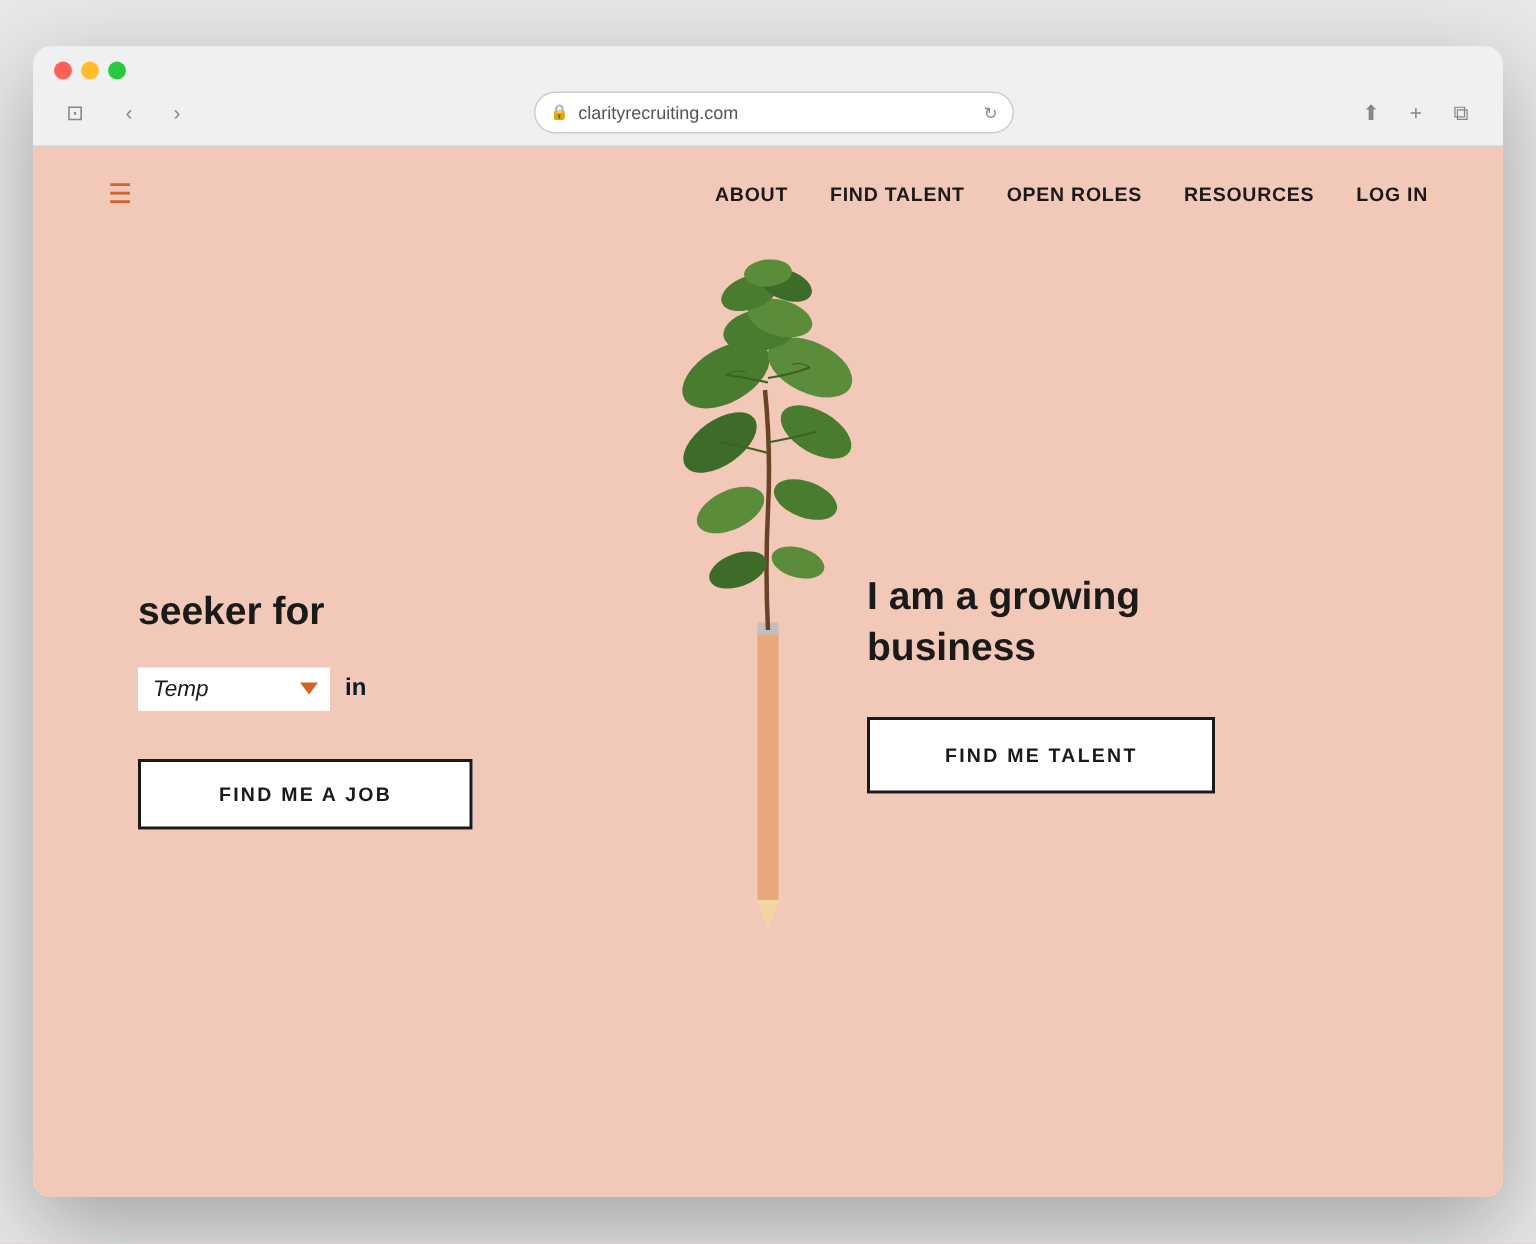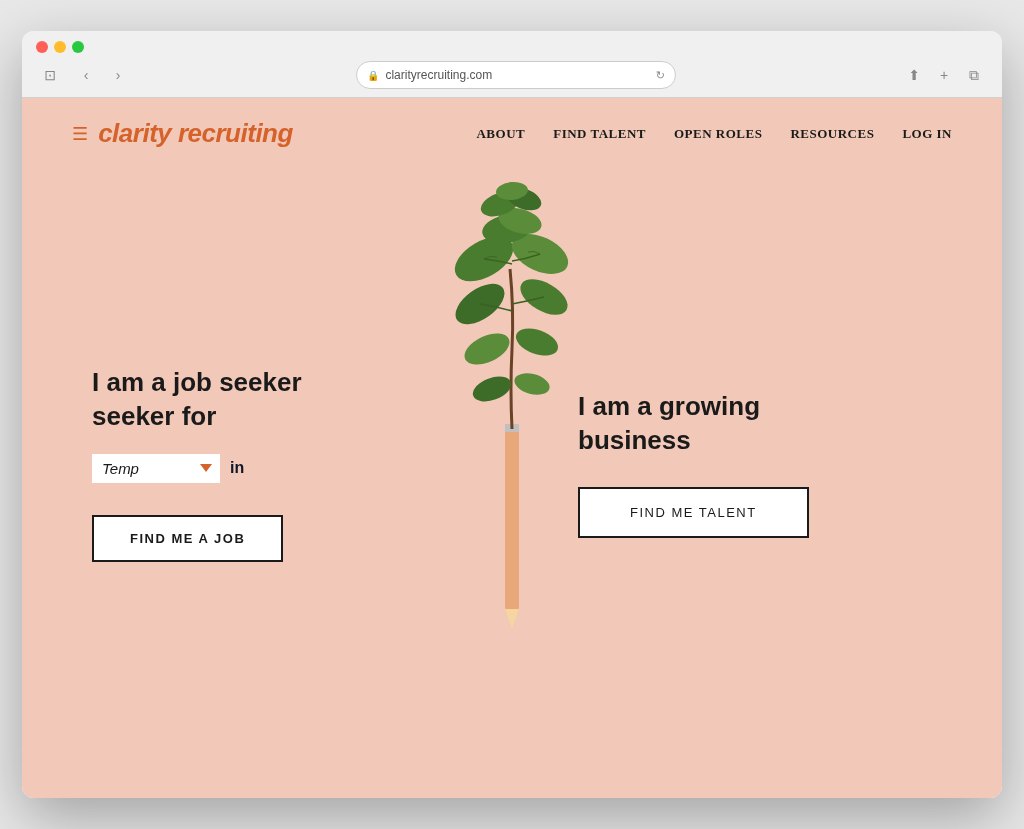--- a/index.html
+++ b/index.html
@@ -142,21 +142,20 @@
       font-size: 26px;
       font-weight: 700;
       font-style: italic;
       letter-spacing: -0.5px;
     }
 
     .nav-links {
       display: flex;
       gap: 28px;
       align-items: center;
-      font-family: Liberation Serif, serif;
     }
 
     .nav-link {
       font-size: 13px;
       font-weight: 600;
       color: #1a1a1a;
       cursor: pointer;
       letter-spacing: 0.5px;
       text-decoration: none;
     }
@@ -237,21 +236,21 @@
 
     .dropdown-row {
       display: flex;
       align-items: center;
       margin-bottom: 8px;
     }
 
     .hero-cta-btn {
       background: white;
       border: 2px solid #1a1a1a;
-      padding: 14px 36px;
+      padding: 14px 52px;
       font-size: 13px;
       font-weight: 800;
       letter-spacing: 1.5px;
       cursor: pointer;
       margin-top: 20px;
       color: #1a1a1a;
       text-transform: uppercase;
       display: inline-block;
       width: fit-content;
     }
@@ -292,21 +291,21 @@
       color: #1a1a1a;
       line-height: 1.3;
       margin-bottom: 30px;
     }
 
     .find-talent-btn {
       background: white;
       border: 2px solid #1a1a1a;
       padding: 16px 50px;
       font-size: 13px;
-      font-weight: 400;
+      font-weight: 700;
       letter-spacing: 1.5px;
       cursor: pointer;
       color: #1a1a1a;
       text-transform: uppercase;
     }
 
     
     .orange-section {
       background: #d4622a;
       padding: 40px 50px 0;
@@ -367,36 +366,35 @@
         </div>
       </div>
     </div>
   </div>
 
   <div class="website">
 
     <nav class="site-nav">
       <div class="nav-logo">
         <span class="hamburger-icon">☰</span>
-        <span class="logo-text">clarity recruiting</span>
       </div>
       <div class="nav-links">
         <a class="nav-link">ABOUT</a>
         <a class="nav-link">FIND TALENT</a>
         <a class="nav-link">OPEN ROLES</a>
         <a class="nav-link">RESOURCES</a>
         <a class="nav-link">LOG IN</a>
       </div>
     </nav>
 
     <div class="hero">
 
       <div class="hero-left">
         <div class="hero-tagline">
-          <span>I am a job seeker</span><br>
+          <br>
           <span>seeker for</span>
         </div>
         <div class="hero-dropdowns">
           <div class="select-wrapper">
             <select class="dropdown-select">
               <option>Temp</option>
               <option>Permanent</option>
               <option>Contract</option>
             </select>
           </div>

